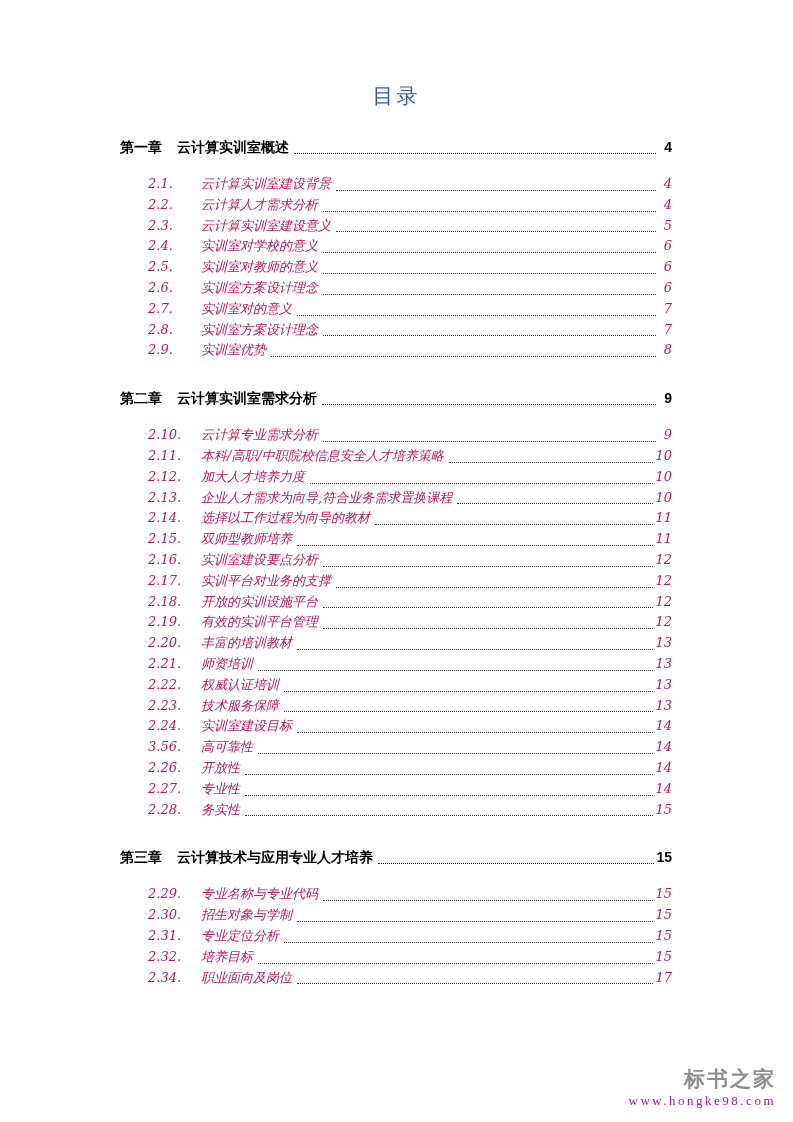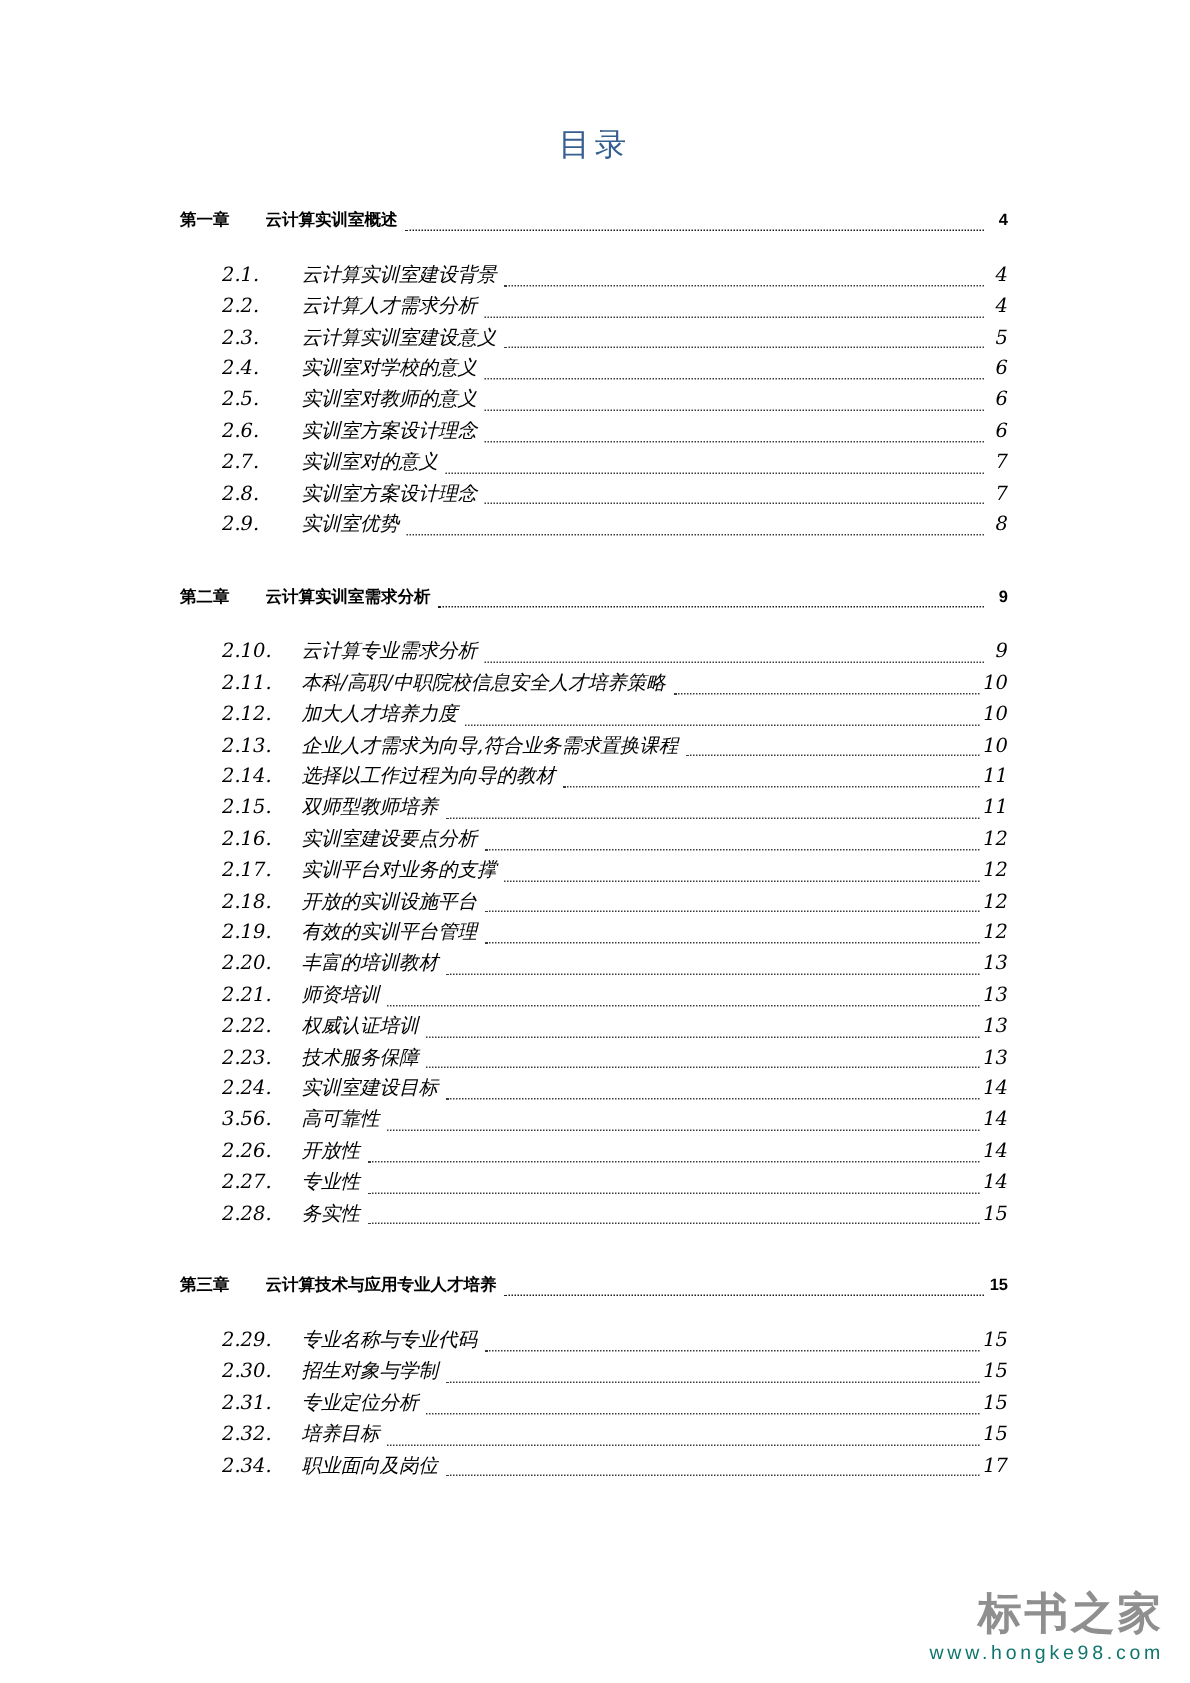--- a/index.html
+++ b/index.html
@@ -21,65 +21,65 @@
     font-weight: normal;
     letter-spacing: 3px;
     font-family: "Liberation Sans", sans-serif;
   }
   .toc {
     margin: 14px 121px 0 120px; 
   }
   .row { display: flex; align-items: flex-end; }
   .chapter-row {
     font-weight: bold;
-    font-size: 11px;
+    font-size: 14px;
     color: #000000;
     margin: 27px 0 16px 0;
     line-height: 21px;
   }
   .ch-label { width: 57px; flex: none; }
   .ch-title { flex: none; }
   .entry-row {
     font-size: 13px;
     font-style: italic;
     font-family: "DejaVu Serif", "Liberation Serif", serif;
-    color: #000000;
+    color: #be185d;
     height: 20.8px;
     line-height: 20.8px;
   }
   .entry-num { width: 37px; flex: none; margin-left: 28px; }
   .entry-title { flex: none; margin-left: 16px; }
   .leader {
     flex: 1;
     min-width: 12px;
     margin: 0 2px 4px 5px;
     border-bottom: 1.6px dotted #3c3c3c;
   }
   .chapter-row .leader { border-bottom: 1.8px dotted #1f1f1f; margin-bottom: 4px; }
   .pageno { flex: none; min-width: 14px; text-align: right; }
   .watermark {
     position: absolute;
     right: 17px;
     bottom: 13px;
     text-align: right;
   }
   .wm-name {
-    font-size: 29px;
+    font-size: 21px;
     font-weight: bold;
     color: #8f8f8f;
     letter-spacing: 2px;
     line-height: 1.05;
     font-family: "Liberation Sans", sans-serif;
   }
   .wm-url {
     margin-top: 3px;
     font-size: 13px;
-    color: #0f766e;
+    color: #a21caf;
     letter-spacing: 2.5px;
-    font-family: Liberation Sans, sans-serif;
+    font-family: Liberation Serif, serif;
   }
 </style>
 </head>
 <body>
 
 <div class="page">
   <h1 class="page-title">目录</h1>
 
   <div class="toc" id="toc">
   <div class="row chapter-row">

